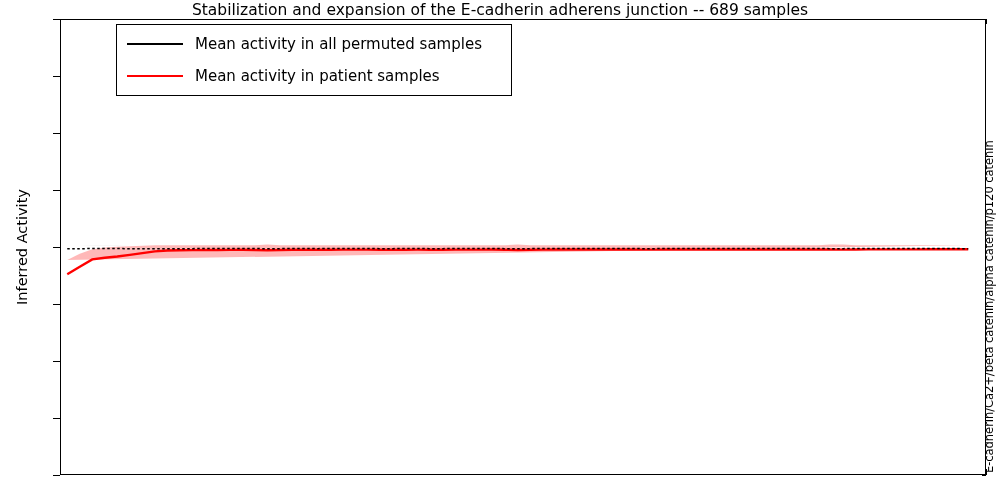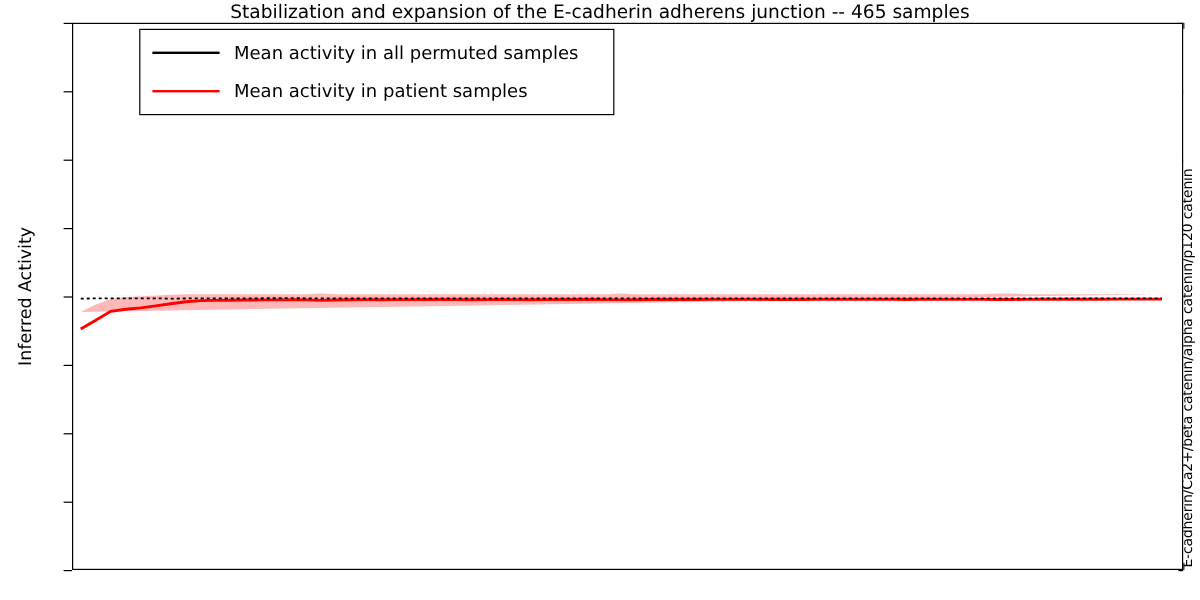--- a/index.html
+++ b/index.html
@@ -124,21 +124,21 @@
     font-size: 15px;
     color: #000;
     white-space: nowrap;
   }
 </style>
 </head>
 <body>
 
 <div id="root">
 
-  <div id="title">Stabilization and expansion of the E-cadherin adherens junction -- 465 samples</div>
+  <div id="title">Stabilization and expansion of the E-cadherin adherens junction -- 689 samples</div>
 
   <div id="ylabel">Inferred Activity</div>
 
   <div id="yticks">
       <div class="ytick-mark" style="top: 475px;"></div>
       <div class="ytick-mark-in" style="top: 475px; left: 982px;"></div>
       <div class="ytick-mark" style="top: 418px;"></div>
       <div class="ytick-mark-in" style="top: 418px; left: 982px;"></div>
       <div class="ytick-mark" style="top: 361px;"></div>
       <div class="ytick-mark-in" style="top: 361px; left: 982px;"></div>

